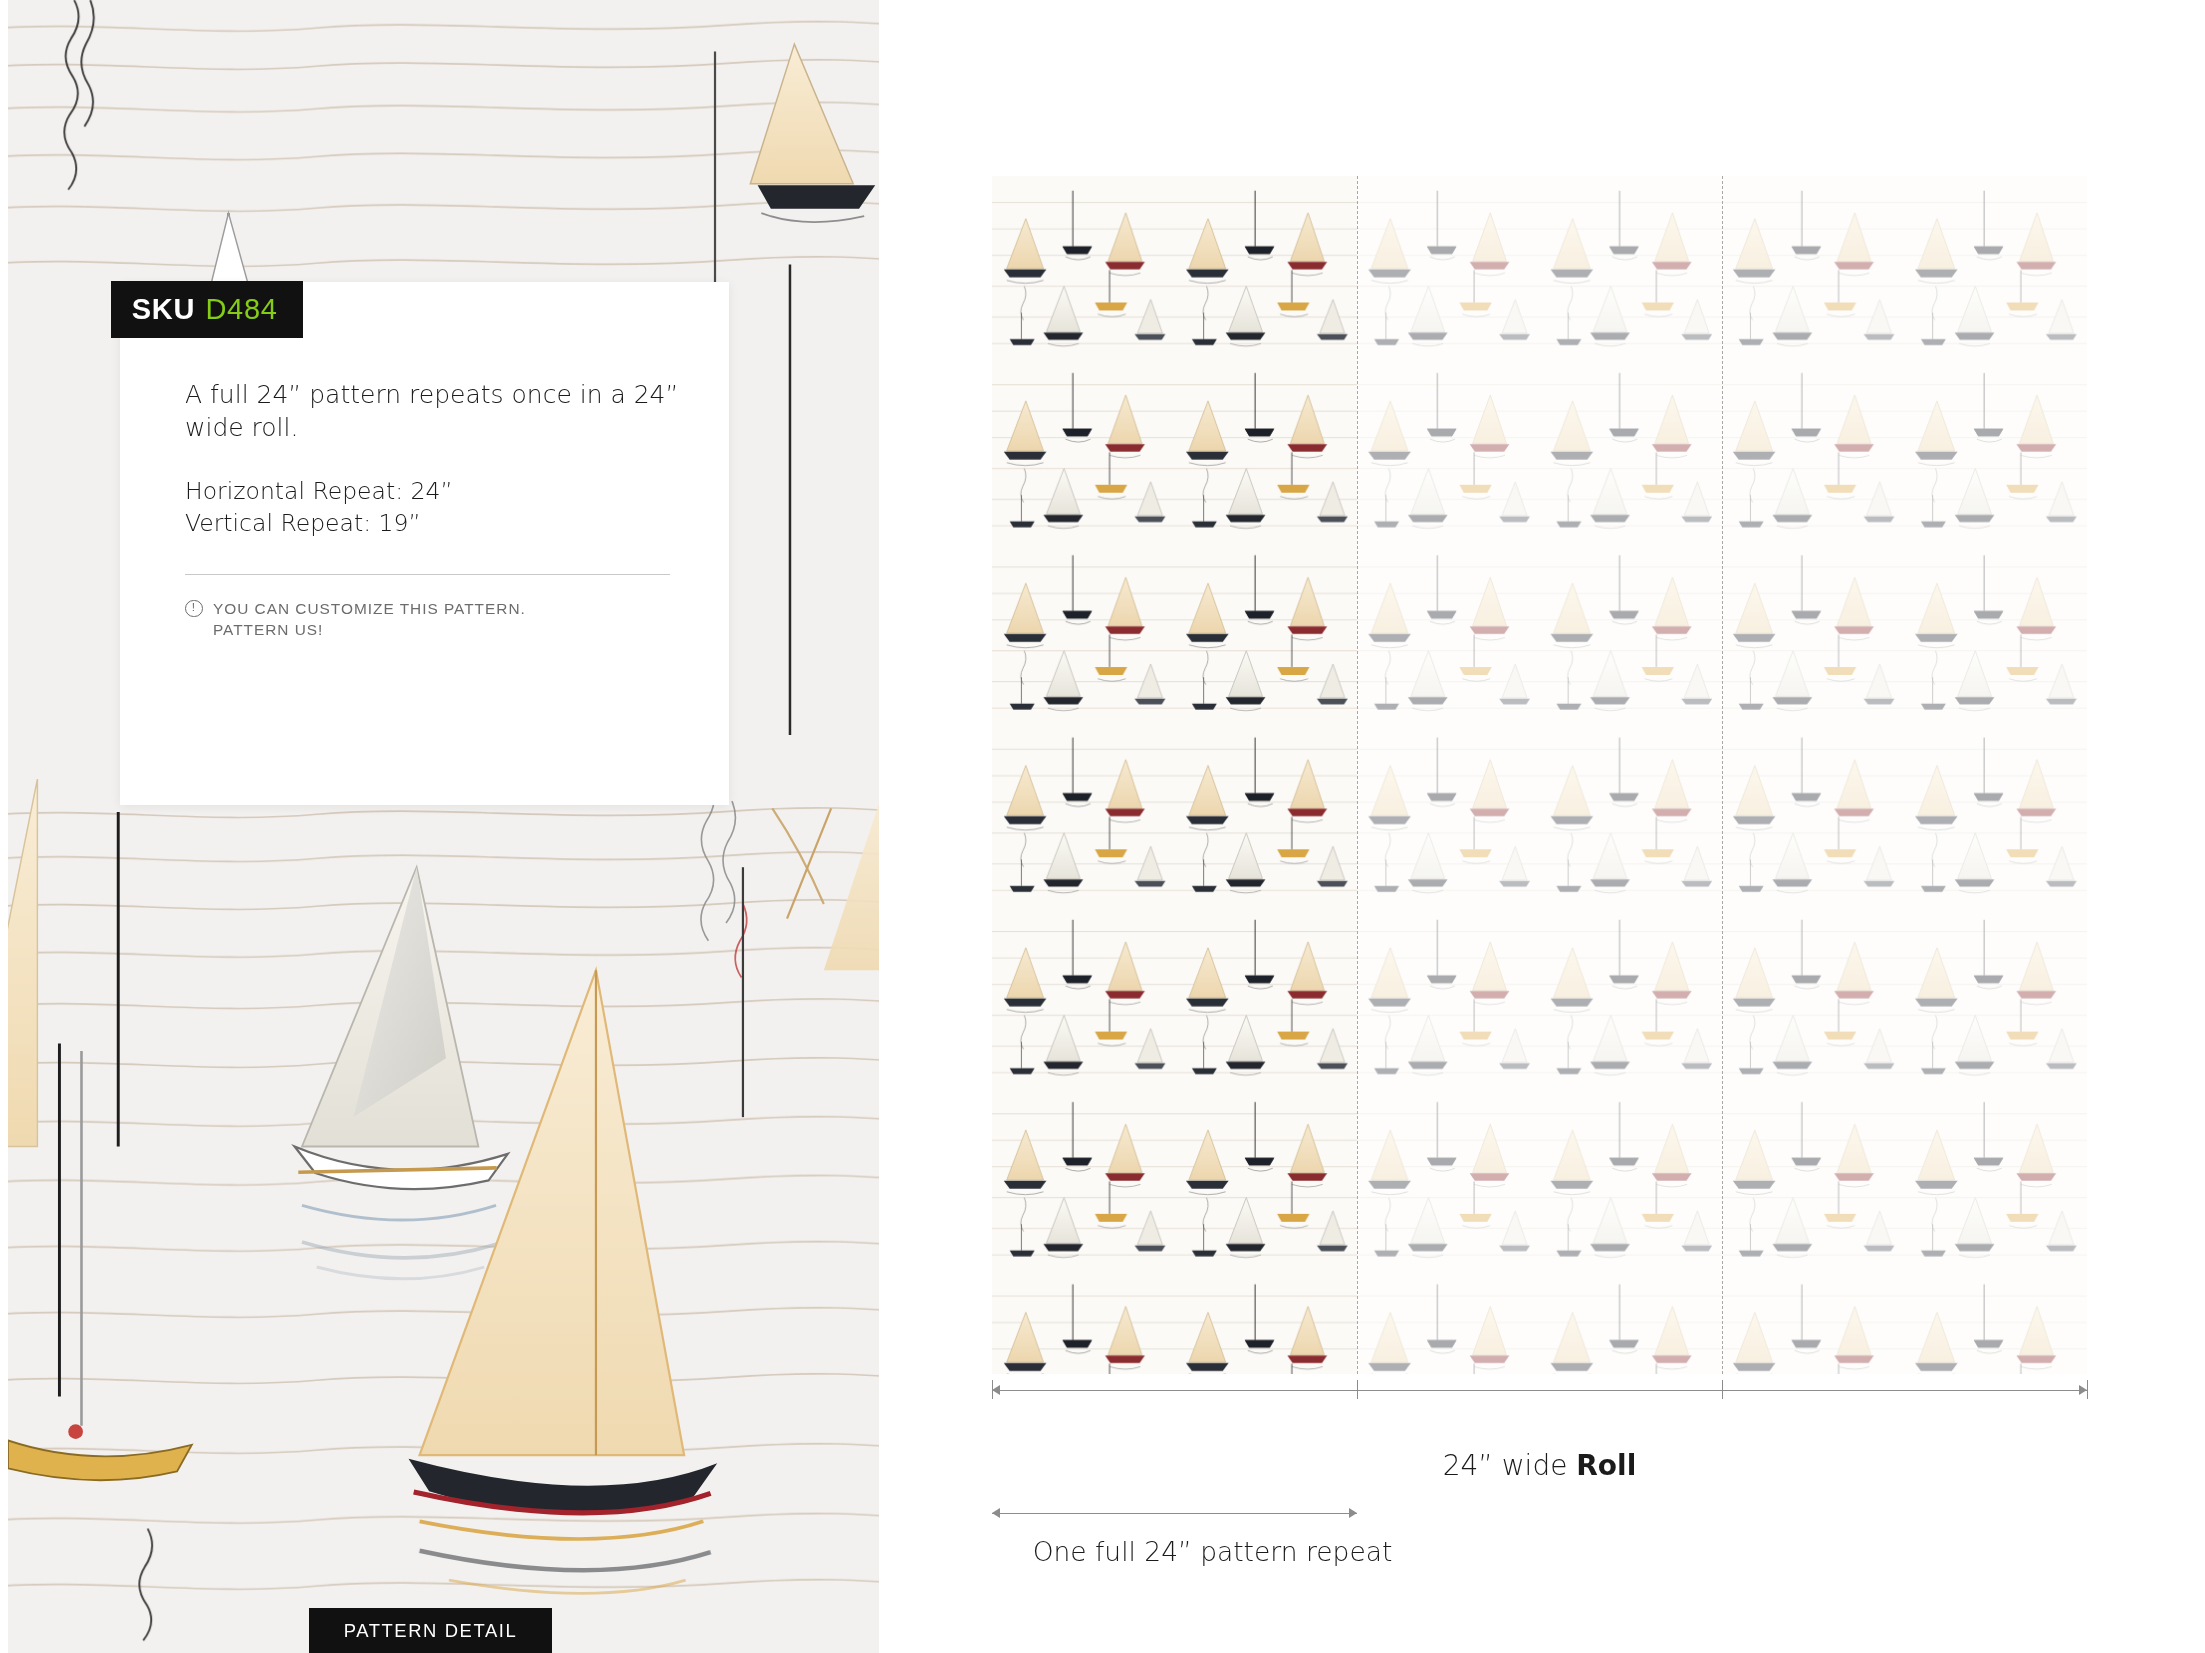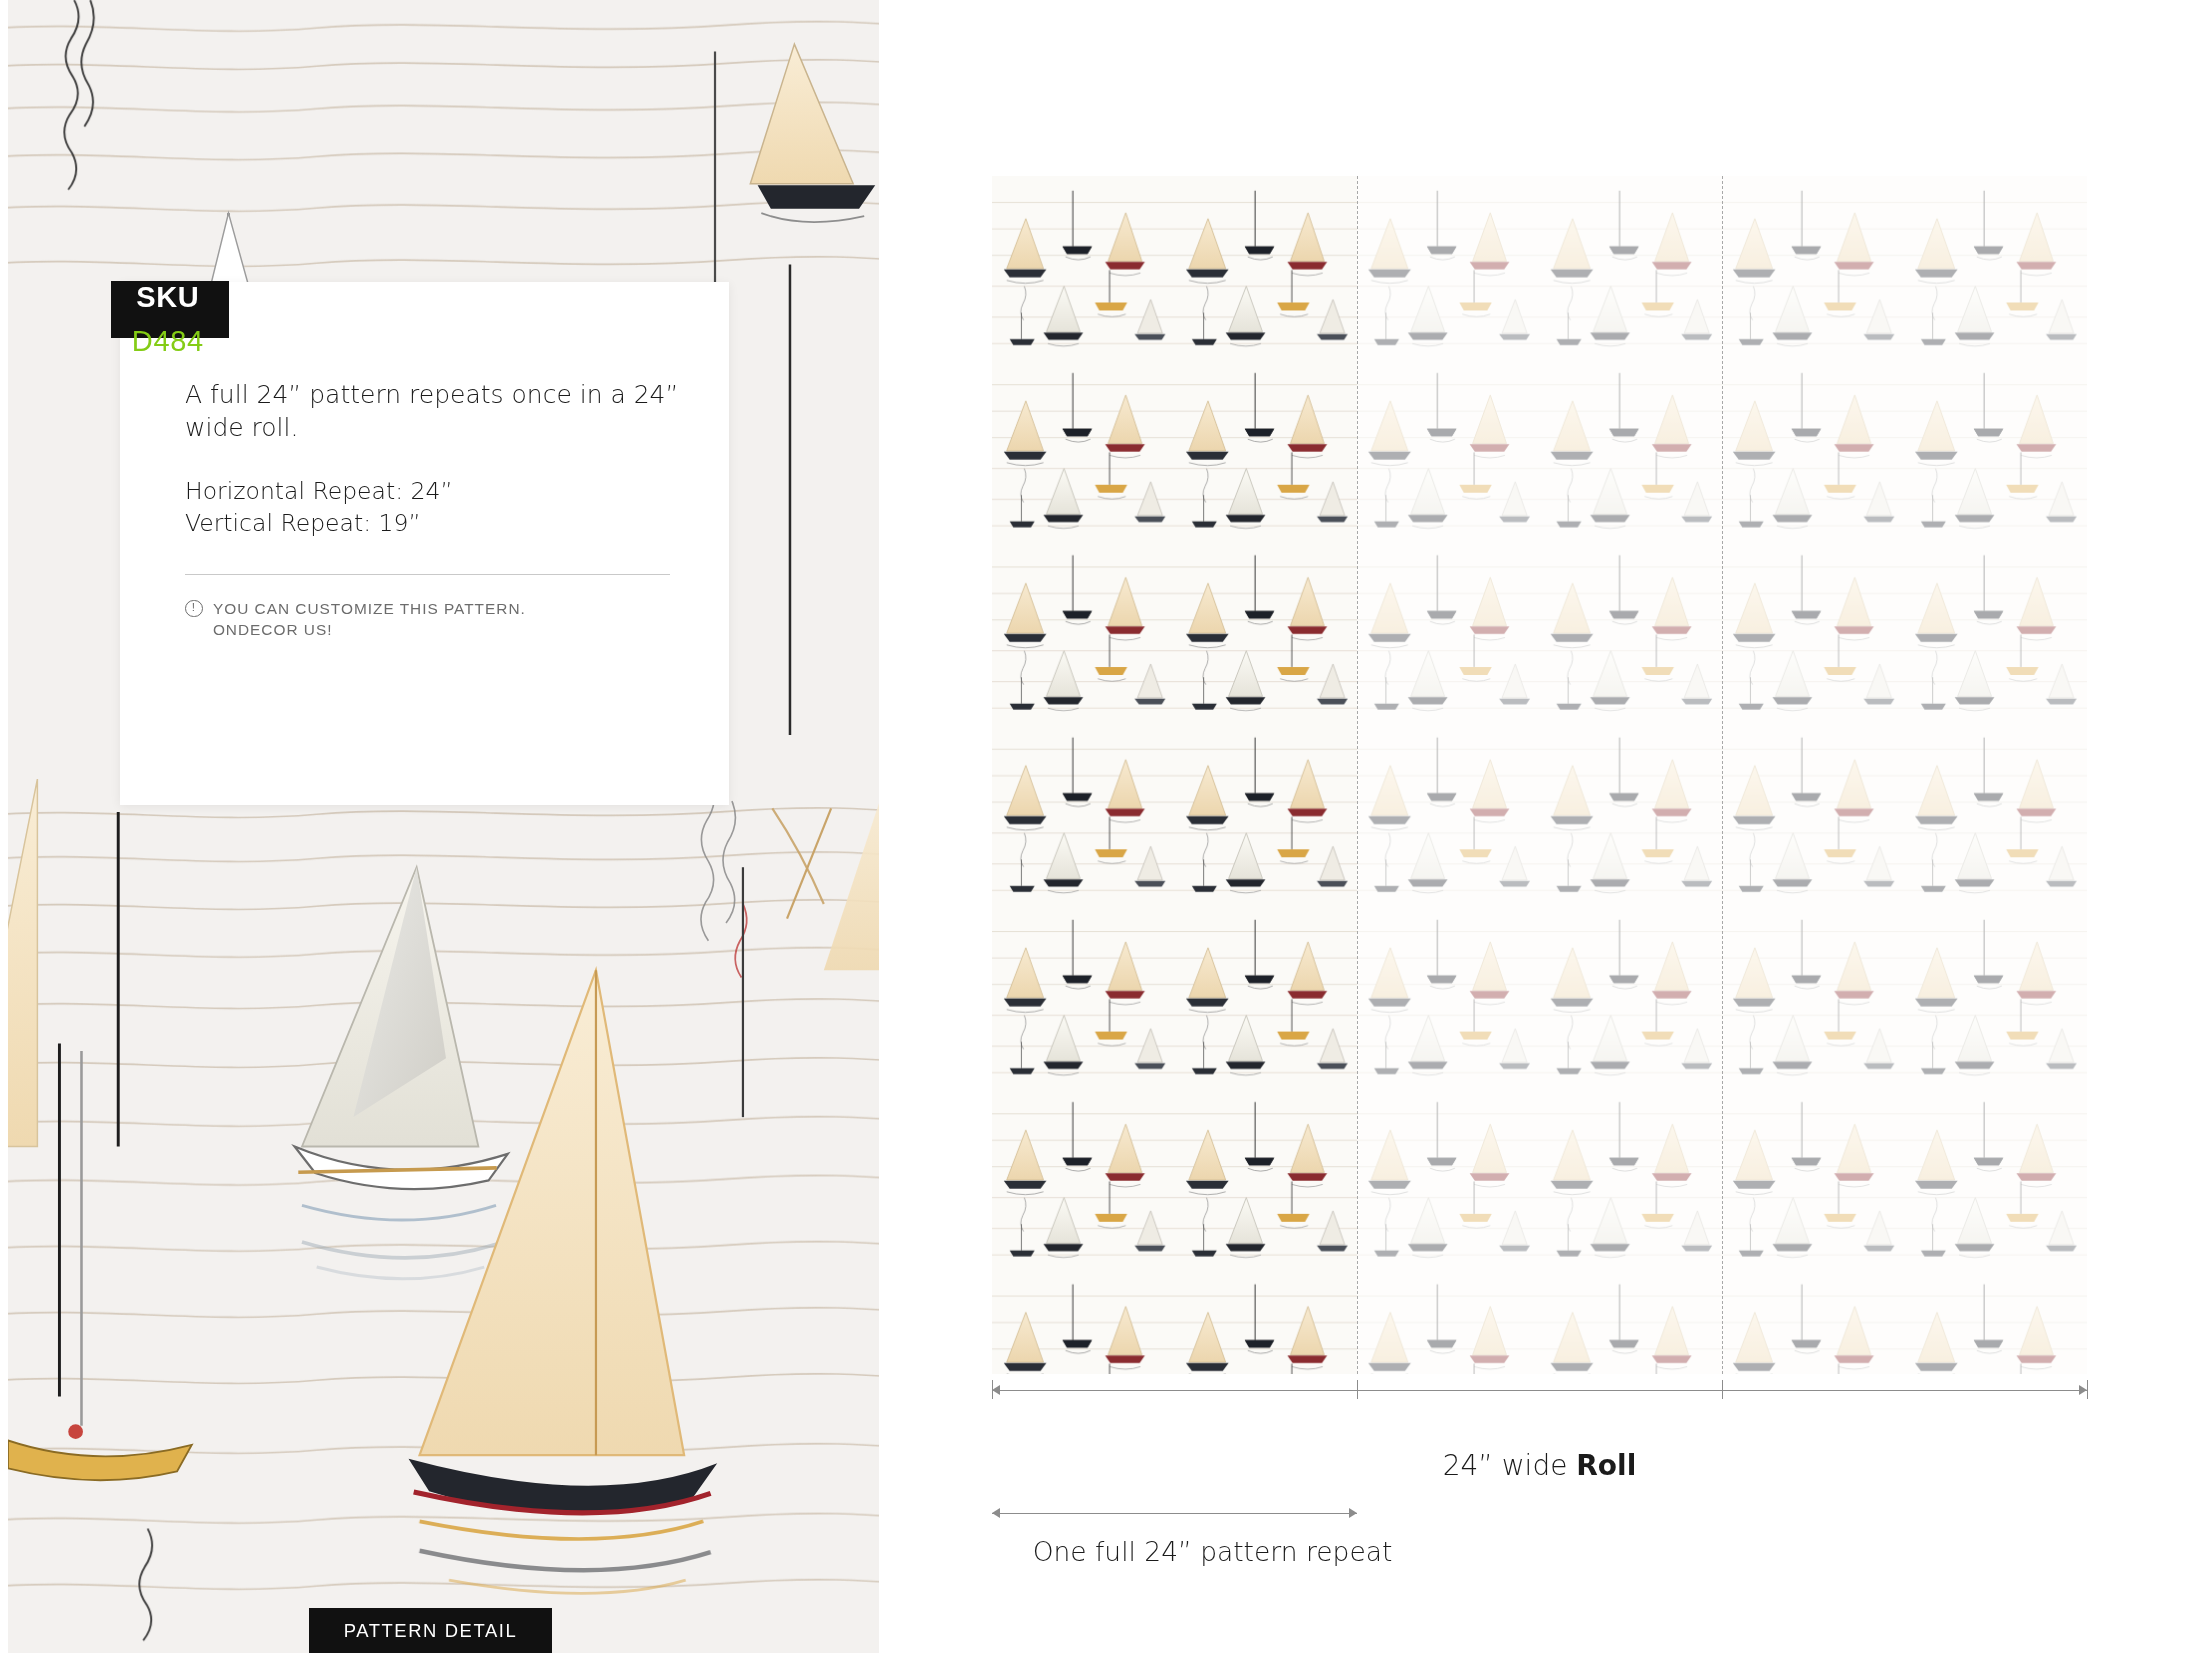--- a/index.html
+++ b/index.html
@@ -36,21 +36,21 @@
     position: absolute;
     left: 120px; top: 282px;
     width: 609px; height: 523px;
     background: #ffffff;
     box-shadow: 0 2.2px 10.3px rgba(0,0,0,.07);
   }
   .sku-badge {
     position: absolute; left: -8.8px; top: -0.7px;
     height: 57px; padding: 0 25px 0 20.6px;
     background: #111111; color: #fff;
-    display: flex; align-items: center; gap: 10.3px; flex-direction: column;
+    display: flex; align-items: center; gap: 10.3px;
   }
   .sku-badge .k { font-size: 29px; font-weight: 700; letter-spacing: 0.7px; }
   .sku-badge .v { font-size: 29px; font-weight: 400; color: #84cc16; letter-spacing: 0.7px; }
 
   .sku-body { position: absolute; left: 65px; right: 44px; top: 96px; }
   .sku-lead {
     font-size: 25px; line-height: 1.32; color: #1b1b1b;
     font-family: "DejaVu Sans", sans-serif; font-weight: 300;
   }
   .sku-repeats {
@@ -316,21 +316,21 @@
         <div>Horizontal Repeat: 24”</div>
         <div>Vertical Repeat: 19”</div>
       </div>
 
       <div class="sku-rule"></div>
 
       <div class="sku-note">
         <span class="info-ico">!</span>
         <span>
           <span>YOU CAN CUSTOMIZE THIS PATTERN.</span><br>
-          <span>ONDECOR US!</span>
+          <span>PATTERN US!</span>
         </span>
       </div>
 
     </div>
   </div>
 
   <div class="roll-wrap">
 
     <div class="roll-image">
       <svg viewBox="0 0 1490 1630" preserveAspectRatio="none" width="1095" height="1198">

